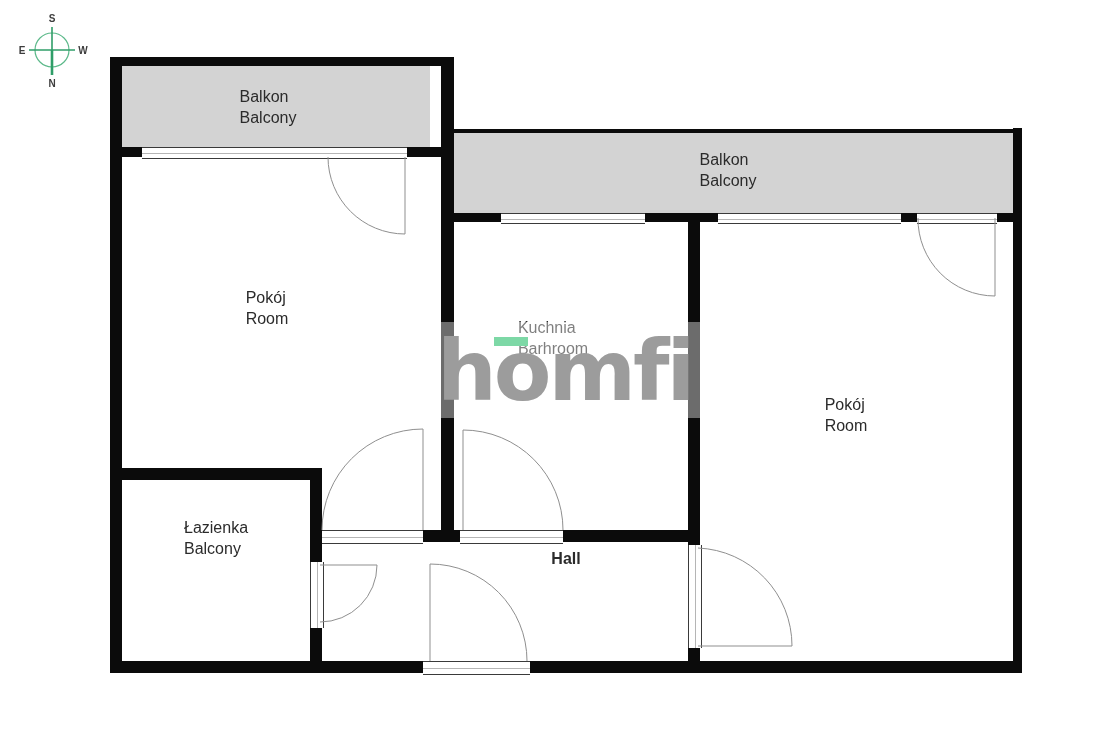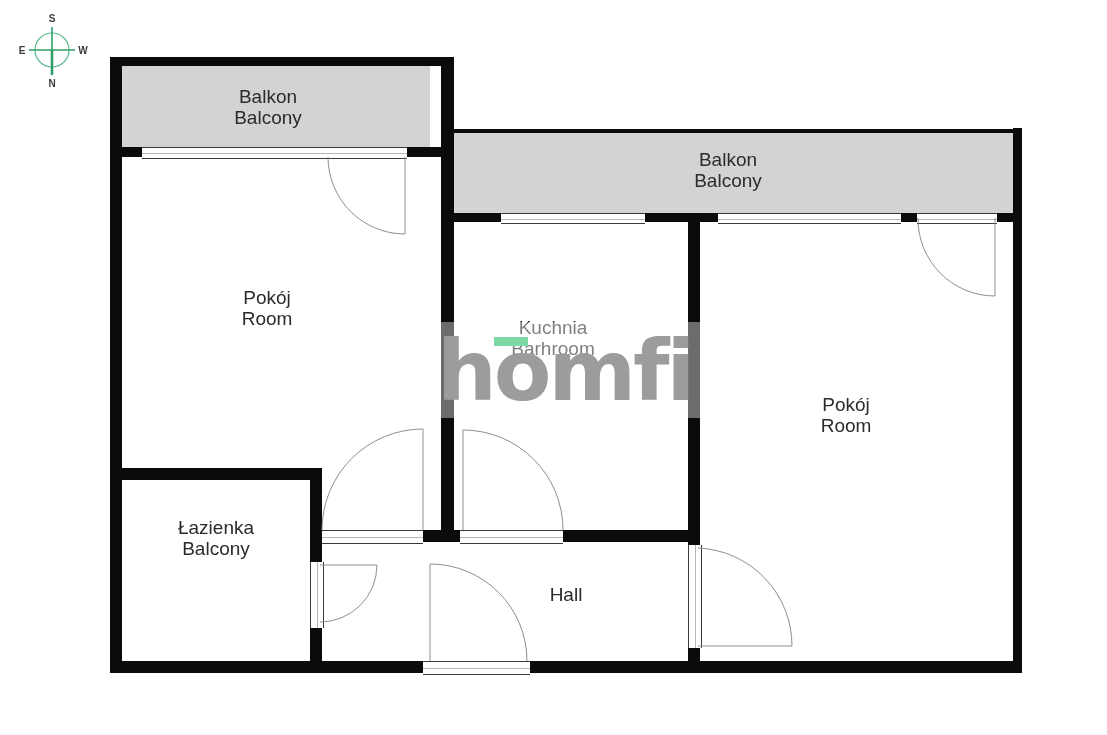--- a/index.html
+++ b/index.html
@@ -12,21 +12,21 @@
   .wall{position:absolute;background:#0b0b0b;}
   .window{position:absolute;background:#ffffff;}
   .window.h{border-top:1px solid #3a3a3a;border-bottom:1px solid #3a3a3a;}
   .window.h::after{content:"";position:absolute;left:0;right:0;top:50%;height:1px;background:#b5b5b5;}
   .window.v{border-left:1px solid #3a3a3a;border-right:1px solid #3a3a3a;}
   .window.v::after{content:"";position:absolute;top:0;bottom:0;left:50%;width:1px;background:#b5b5b5;}
   #doors{position:absolute;left:0;top:0;pointer-events:none;}
   #doors path{fill:none;stroke:#8f8f8f;stroke-width:1;}
   .room-label{
     position:absolute;transform:translate(-50%,-50%);
-    text-align:center;color:#2b2b2b;font-size:19px;line-height:21px;white-space:nowrap;
+    color:#2b2b2b;font-size:16px;line-height:21px;white-space:nowrap;
   }
   .logo-backdrop{
     position:absolute;left:434px;top:322px;width:276px;height:96px;
     background:rgba(255,255,255,0.40);
   }
   .logo{
     position:absolute;left:437px;top:323px;width:280px;height:100px;
     font-family:"DejaVu Sans", sans-serif;font-weight:bold;font-size:84px;line-height:96px;
     letter-spacing:-3px;color:#9c9c9c;user-select:none;
   }
@@ -106,21 +106,21 @@
         <div>Barhroom</div>
       </div>
       <div class="room-label" style="left: 846px; top: 415px;">
         <div>Pokój</div>
         <div>Room</div>
       </div>
       <div class="room-label" style="left: 216px; top: 538px;">
         <div>Łazienka</div>
         <div>Balcony</div>
       </div>
-      <div class="room-label" style="left: 566px; top: 594px;">
+      <div class="room-label" style="left: 566px; top: 558px; font-weight: bold;">
         <div>Hall</div>
       </div>
     </div>
 
   <div class="logo-backdrop"></div>
   <div class="logo">
     <span class="logo-green-bar"></span>
     <span>homfi</span>
   </div>
 

